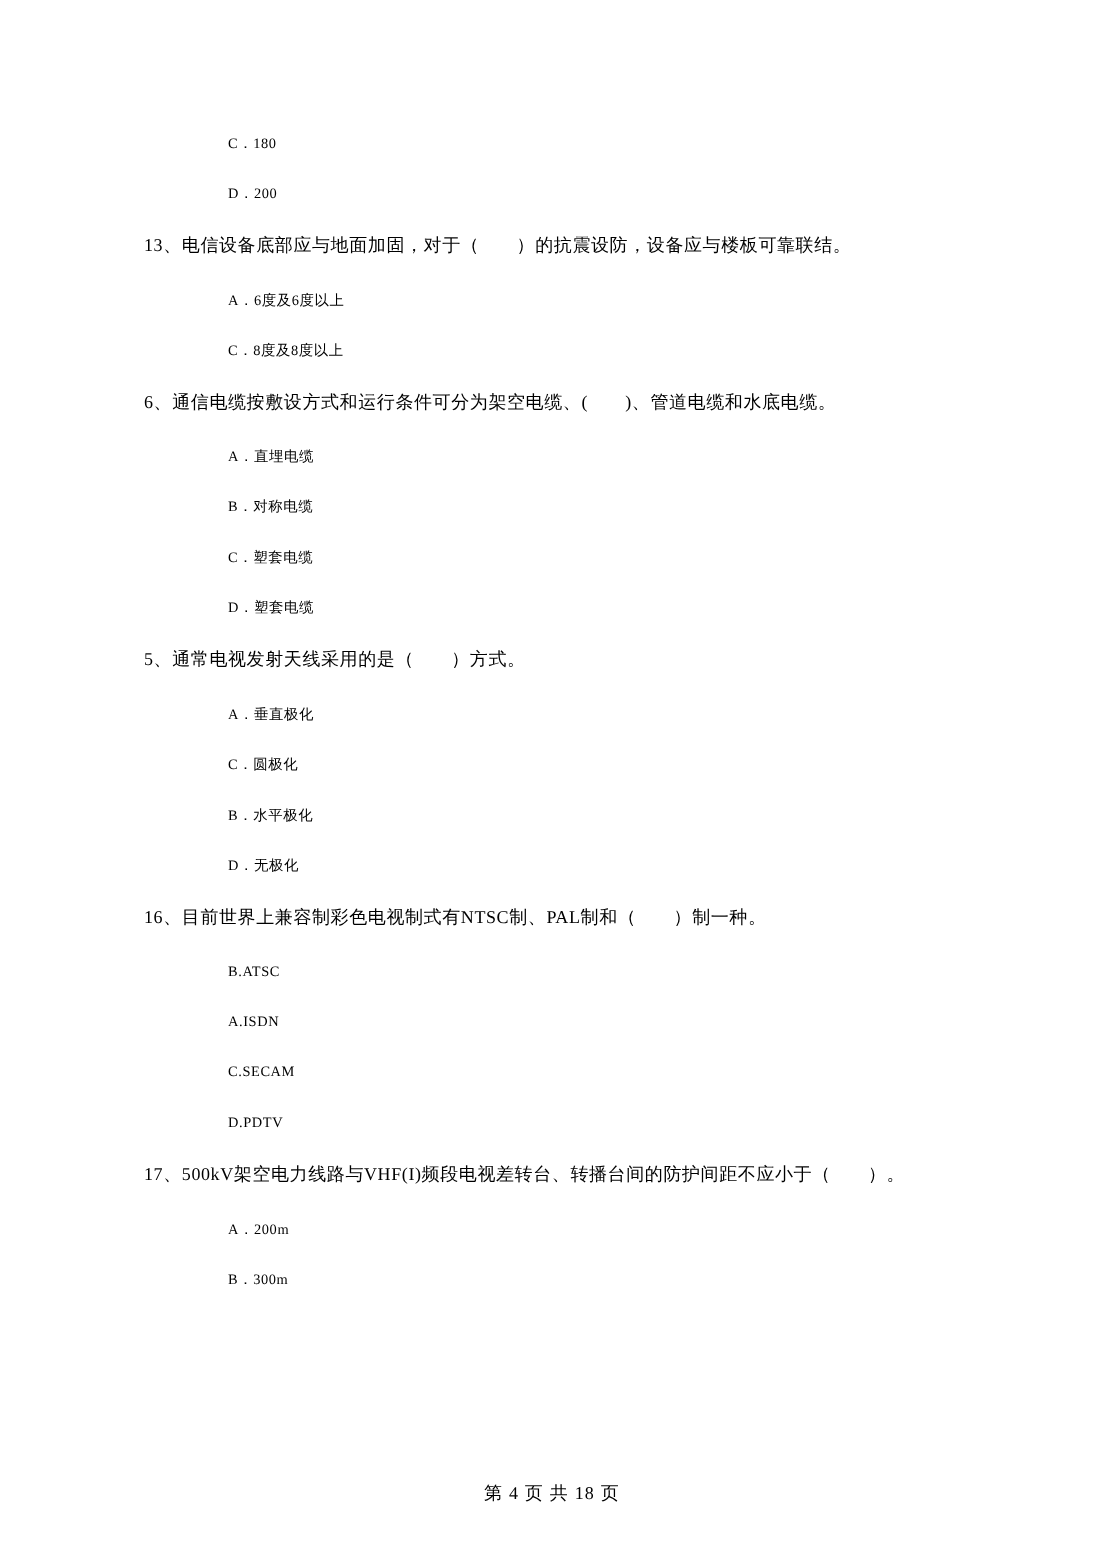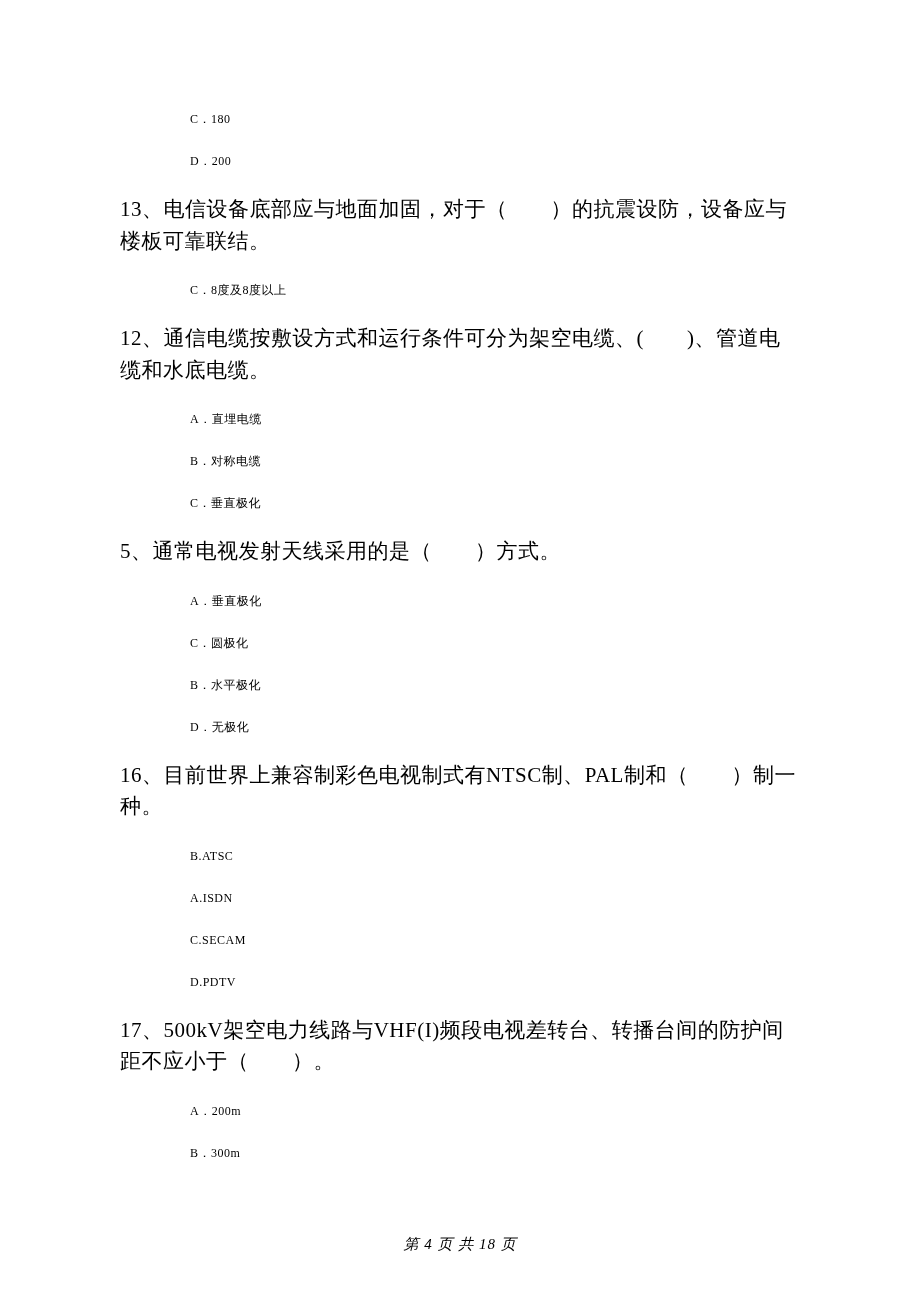--- a/index.html
+++ b/index.html
@@ -19,49 +19,50 @@
     line-height: 1.5;
   }
   .option {
     padding-left: 70px;
     margin-bottom: 24px;
     font-size: 12px;
     letter-spacing: 0.5px;
   }
   .question {
     margin-bottom: 24px;
-    font-size: 21px;
+    font-size: 15px;
     letter-spacing: 0.5px;
   }
   .footer {
     position: absolute;
     bottom: 48px;
     left: 0;
     right: 0;
     text-align: center;
     font-size: 15px;
     letter-spacing: 1px;
-    font-style: italic;
   }
 </style>
 </head>
 <body>
 
 <div class="page">
 
   <div class="option">C．180</div>
   <div class="option">D．200</div>
 
   <div class="question">13、电信设备底部应与地面加固，对于（　　）的抗震设防，设备应与楼板可靠联结。</div>
+  <div class="option">A．6度及6度以上</div>
   <div class="option">C．8度及8度以上</div>
 
-  <div class="question">12、通信电缆按敷设方式和运行条件可分为架空电缆、(　　)、管道电缆和水底电缆。</div>
+  <div class="question">6、通信电缆按敷设方式和运行条件可分为架空电缆、(　　)、管道电缆和水底电缆。</div>
   <div class="option">A．直埋电缆</div>
   <div class="option">B．对称电缆</div>
-  <div class="option">C．垂直极化</div>
+  <div class="option">C．塑套电缆</div>
+  <div class="option">D．塑套电缆</div>
 
   <div class="question">5、通常电视发射天线采用的是（　　）方式。</div>
   <div class="option">A．垂直极化</div>
   <div class="option">C．圆极化</div>
   <div class="option">B．水平极化</div>
   <div class="option">D．无极化</div>
 
   <div class="question">16、目前世界上兼容制彩色电视制式有NTSC制、PAL制和（　　）制一种。</div>
   <div class="option">B.ATSC</div>
   <div class="option">A.ISDN</div>

